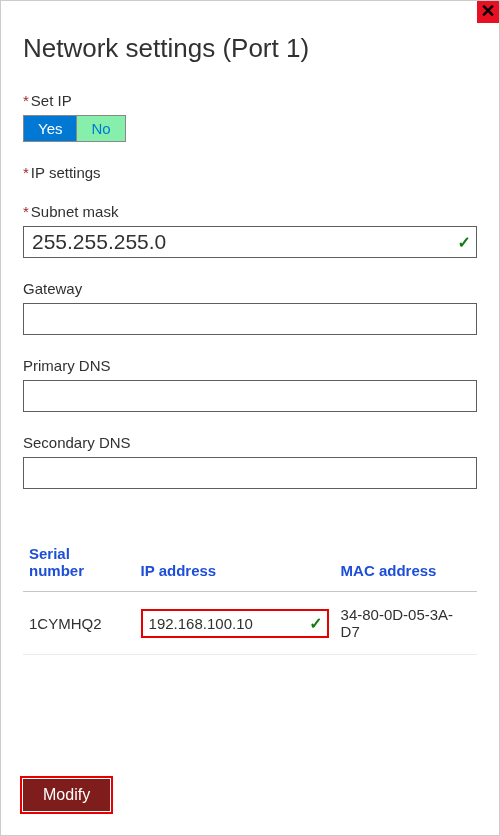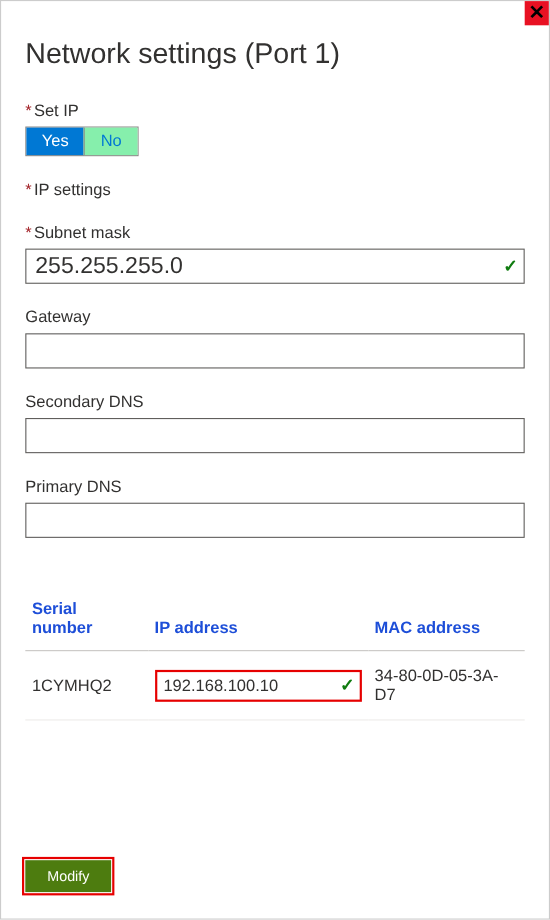--- a/index.html
+++ b/index.html
@@ -115,25 +115,25 @@
       padding: 4px 26px 4px 6px;
       width: 188px;
     }
     .ip-cell-wrap .check-icon { right: 4px; }
     .footer {
       position: absolute;
       left: 22px;
       bottom: 24px;
     }
     .modify-btn {
-      background: #4d7c0f;
+      background: #7f1d1d;
       color: #fff;
       border: none;
       padding: 7px 20px;
-      font-size: 13px;
+      font-size: 16px;
       font-family: inherit;
       cursor: pointer;
       outline: 2px solid #e60000;
       outline-offset: 1px;
     }
   </style>
 </head>
 <body>
 
 <div class="panel">
@@ -168,28 +168,28 @@
   </div>
 
   <div class="field-block">
     <span class="label">Gateway</span>
     <div class="text-input-wrap">
       <input type="text" class="text-input" value="" style="">
     </div>
   </div>
 
   <div class="field-block">
+    <span class="label">Primary DNS</span>
+    <div class="text-input-wrap">
+      <input type="text" class="text-input" value="" style="">
+    </div>
+  </div>
+
+  <div class="field-block">
     <span class="label">Secondary DNS</span>
-    <div class="text-input-wrap">
-      <input type="text" class="text-input" value="" style="">
-    </div>
-  </div>
-
-  <div class="field-block">
-    <span class="label">Primary DNS</span>
     <div class="text-input-wrap">
       <input type="text" class="text-input" value="" style="">
     </div>
   </div>
 
   <div class="table-area">
     <table>
       <thead>
         <tr>
           <th>Serial number</th>

